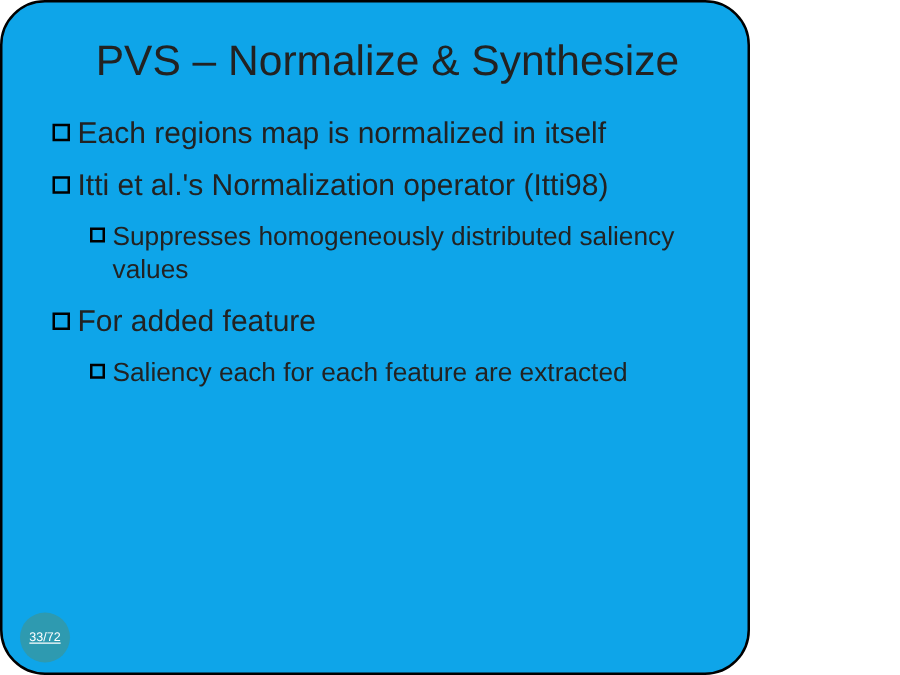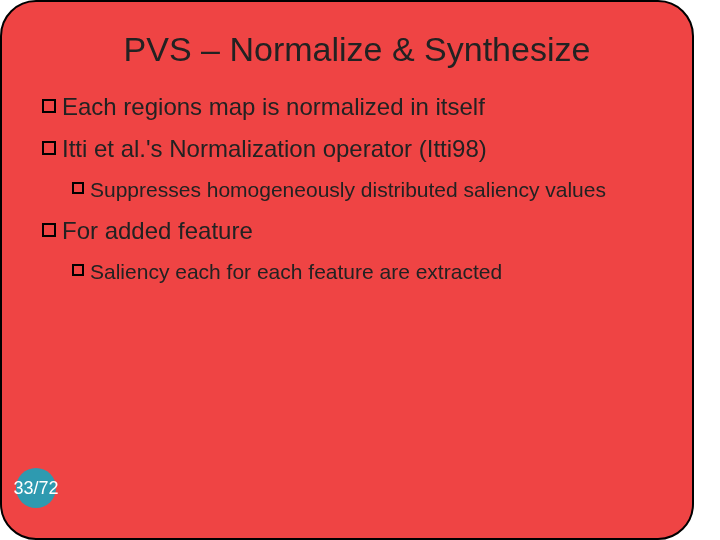--- a/index.html
+++ b/index.html
@@ -1,21 +1,21 @@
 <!DOCTYPE html>
 <html><head>
 <meta charset="utf-8">
 <style>
   * { margin: 0; padding: 0; box-sizing: border-box; }
   html, body { width: 720px; height: 540px; font-family: Arial, Helvetica, sans-serif; background: #fff; }
   .slide {
     position: relative;
-    width: 694px;
+    width: 600px;
     height: 540px;
-    background: #ef4444;
+    background: #0ea5e9;
     border: 2px solid #000;
     border-radius: 36px;
     padding: 28px 20px 40px 40px;
   }
   .title {
     font-size: 34px;
     color: #222;
     text-align: center;
     margin-bottom: 24px;
     font-weight: normal;
@@ -46,30 +46,31 @@
     flex-shrink: 0;
   }
   .sub-item .bullet-box {
     width: 12px;
     height: 12px;
     margin-top: 5px;
   }
   .badge {
     position: absolute;
     left: 14px;
-    bottom: 30px;
+    bottom: 8px;
     width: 40px;
     height: 40px;
     border-radius: 50%;
     background: #2e9ab0;
     color: #fff;
-    font-size: 18px;
+    font-size: 10px;
     display: flex;
     align-items: center;
     justify-content: center;
+    text-decoration: underline;
   }
   .text { flex: 1; }
 </style>
 </head>
 <body>
 
 <div class="slide">
 
   <h1 class="title">PVS – Normalize &amp; Synthesize</h1>
 

